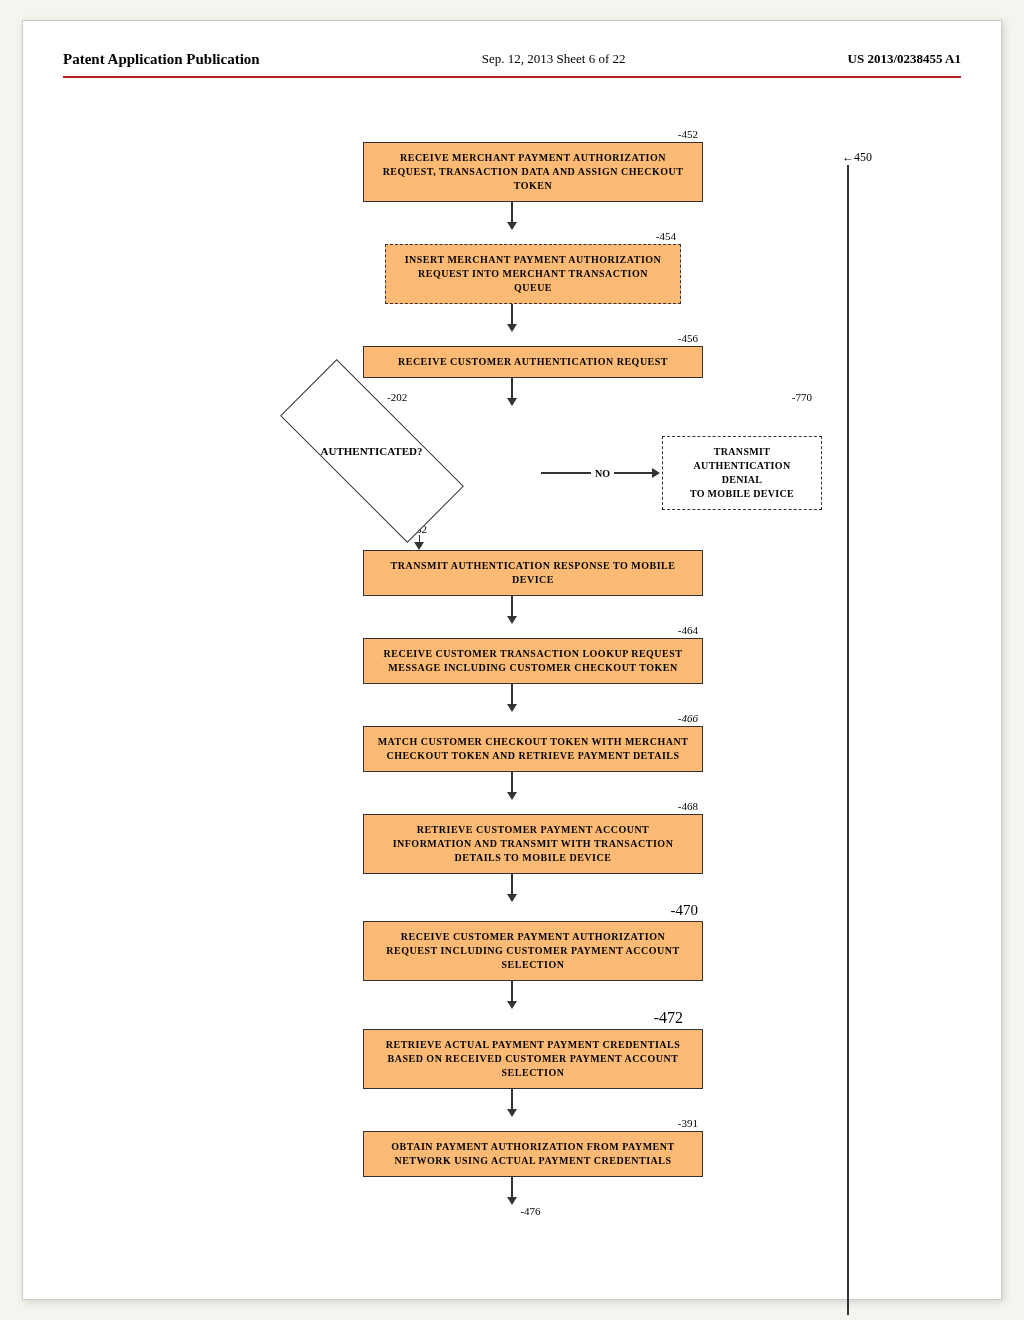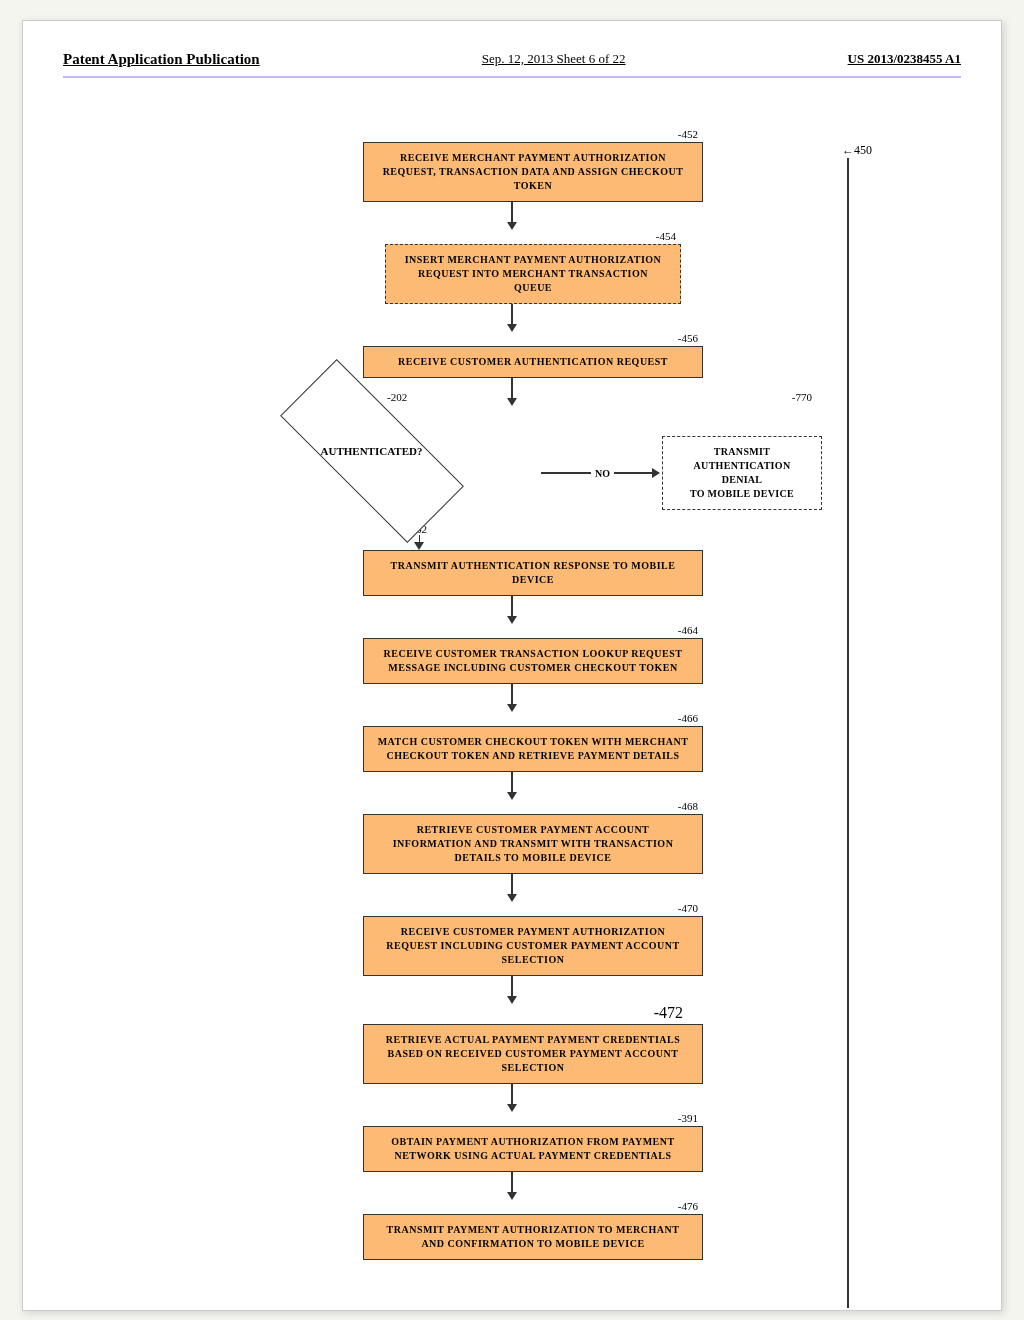--- a/index.html
+++ b/index.html
@@ -18,24 +18,23 @@
       margin: 20px auto;
       padding: 30px 40px;
       border: 1px solid #ccc;
       box-shadow: 2px 2px 8px rgba(0,0,0,0.15);
     }
     
     .header {
       display: flex;
       justify-content: space-between;
       align-items: flex-start;
-      border-bottom: 2px solid #c4b5fd;
+      border-bottom: 2px solid #b91c1c;
       padding-bottom: 8px;
       margin-bottom: 30px;
-      text-decoration: underline;
     }
     .header-left {
       font-size: 15px;
       font-weight: bold;
     }
     .header-center {
       font-size: 13px;
       text-align: center;
     }
     .header-right {
@@ -155,21 +154,21 @@
   <div class="header">
     <div class="header-left">Patent Application Publication</div>
     <div class="header-center">Sep. 12, 2013  Sheet 6 of 22</div>
     <div class="header-right">US 2013/0238455 A1</div>
   </div>
 
   <div class="flowchart">
 
     <div style="position:relative; width:700px; display:flex; flex-direction:column; align-items:center;">
 
-      <div style="position:absolute; right:-10px; top:7px; bottom:0; display:flex; align-items:flex-start; pointer-events:none;justify-content:flex-end;">
+      <div style="position:absolute; right:-10px; top:14px; bottom:0; display:flex; align-items:flex-start; pointer-events:none;justify-content:flex-end;">
         <div style="display:flex; flex-direction:column; align-items:flex-start; margin-top:8px;">
           <div style="font-size:12px; margin-left:5px;">←450</div>
           <div style="width:2px; height:1150px; border-right: 2px solid #333; margin-left:10px;"></div>
         </div>
       </div>
 
       <div class="rel-wrapper">
         <div style="font-size:11px; align-self:flex-end; margin-right:5px; margin-bottom:2px;">‑452</div>
         <div class="flow-box flow-box-std">
           <span>RECEIVE MERCHANT PAYMENT AUTHORIZATION REQUEST,
@@ -261,21 +260,21 @@
 MESSAGE INCLUDING CUSTOMER CHECKOUT TOKEN</span>
         </div>
       </div>
 
       <div class="arrow-down">
         <div class="arrow-line"></div>
         <div class="arrow-head"></div>
       </div>
 
       <div class="rel-wrapper">
-        <div style="font-size:11px; align-self:flex-end; margin-right:5px; margin-bottom:2px;">‑466</div>
+        <div style="font-size:11px; align-self:flex-end; margin-right:5px; margin-bottom:2px;font-style:italic;">‑466</div>
         <div class="flow-box flow-box-std">
           <span>MATCH CUSTOMER CHECKOUT TOKEN WITH MERCHANT
 CHECKOUT TOKEN AND RETRIEVE PAYMENT DETAILS</span>
         </div>
       </div>
 
       <div class="arrow-down">
         <div class="arrow-line"></div>
         <div class="arrow-head"></div>
       </div>
@@ -287,21 +286,21 @@
 TRANSMIT WITH TRANSACTION DETAILS TO MOBILE DEVICE</span>
         </div>
       </div>
 
       <div class="arrow-down">
         <div class="arrow-line"></div>
         <div class="arrow-head"></div>
       </div>
 
       <div class="rel-wrapper">
-        <div style="font-size:11px; align-self:flex-end; margin-right:5px; margin-bottom:2px;">‑470</div>
+        <div style="font-size:15px; align-self:flex-end; margin-right:5px; margin-bottom:2px;">‑470</div>
         <div class="flow-box flow-box-std">
           <span>RECEIVE CUSTOMER PAYMENT AUTHORIZATION REQUEST
 INCLUDING CUSTOMER PAYMENT ACCOUNT SELECTION</span>
         </div>
       </div>
 
       <div class="arrow-down">
         <div class="arrow-line"></div>
         <div class="arrow-head"></div>
       </div>
@@ -327,22 +326,18 @@
         </div>
       </div>
 
       <div class="arrow-down">
         <div class="arrow-line"></div>
         <div class="arrow-head"></div>
       </div>
 
       <div class="rel-wrapper">
         <div style="font-size:11px; align-self:flex-end; margin-right:5px; margin-bottom:2px;">‑476</div>
-        <div class="flow-box flow-box-std">
-          <span>TRANSMIT PAYMENT AUTHORIZATION TO MERCHANT AND
-CONFIRMATION TO MOBILE DEVICE</span>
-        </div>
       </div>
 
     </div>
 
   </div>
 </div>
 
 </body></html>

